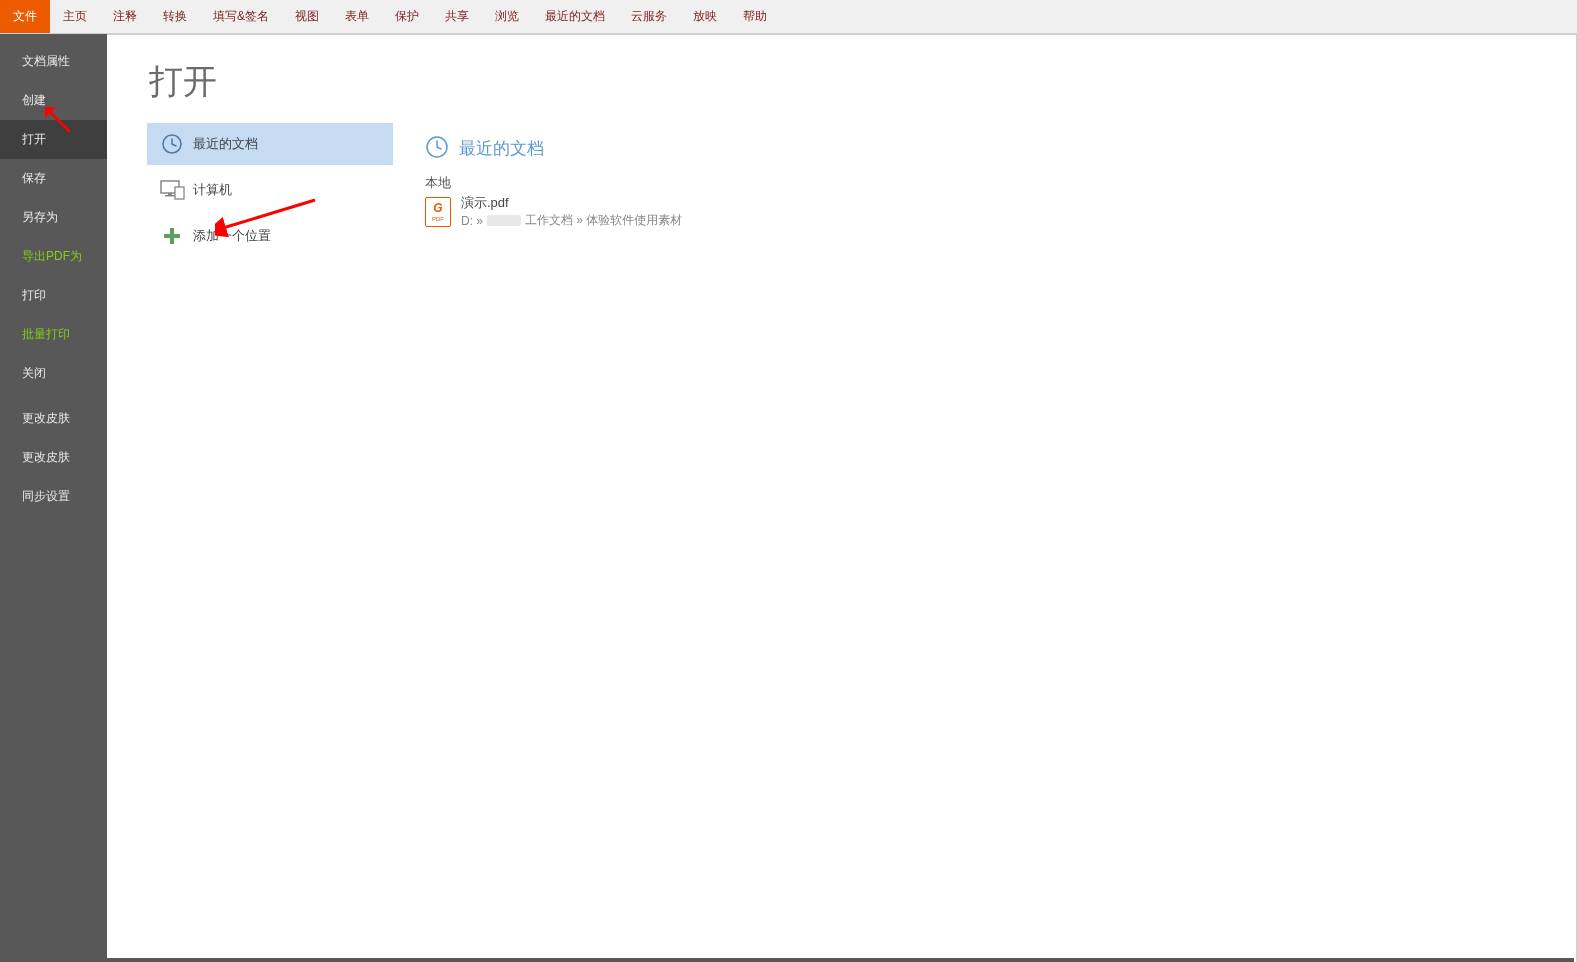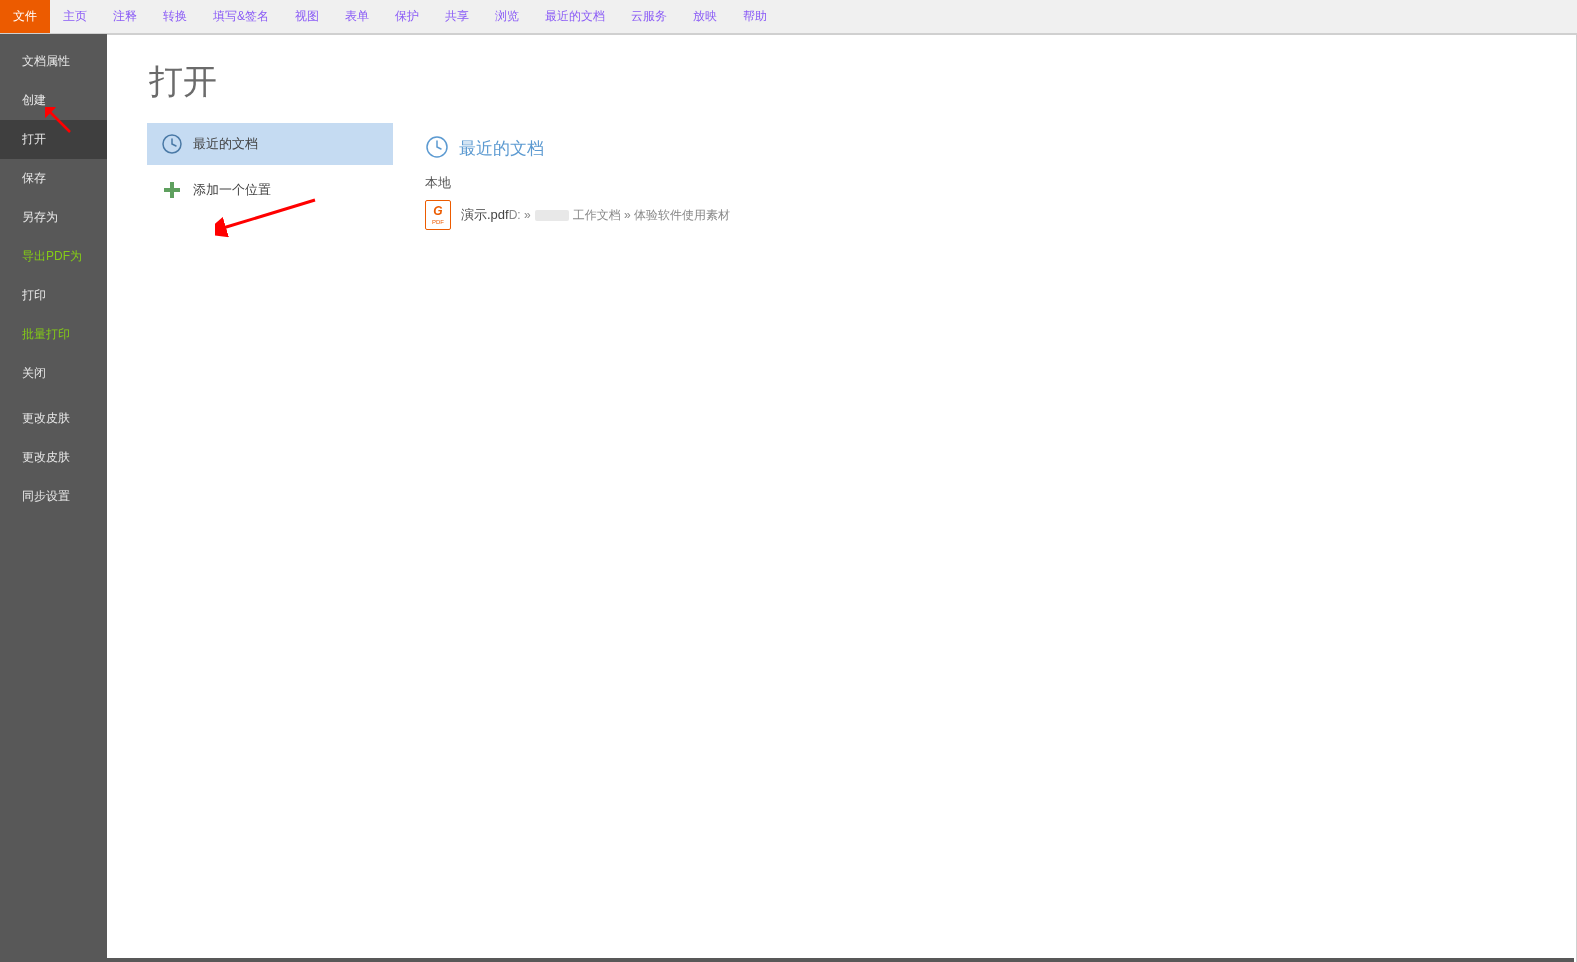--- a/index.html
+++ b/index.html
@@ -16,21 +16,21 @@
       display: flex;
       height: 34px;
       background: #f0f0f0;
       border-bottom: 1px solid #d0d0d0;
       align-items: stretch;
     }
     .top-menu-item {
       padding: 0 13px;
       display: flex;
       align-items: center;
-      color: #8b5cf6;
+      color: #7f1d1d;
       cursor: pointer;
       font-size: 12px;
     }
     .top-menu-item.active {
       background: #ec5b00;
       color: #fff;
     }
     .top-menu-right {
       margin-left: auto;
       display: flex;
@@ -151,21 +151,20 @@
       margin-bottom: 12px;
       margin-top: 30px;
     }
     .recent-title {
       color: #5c9ad1;
       font-size: 17px;
     }
     .section-label {
       color: #555;
       font-size: 13px;
-      margin-bottom: 6px;
     }
     .file-row {
       display: flex;
       align-items: center;
       gap: 10px;
       padding: 2px 0;
     }
     .file-icon-box {
       width: 26px;
       height: 30px;
@@ -182,21 +181,21 @@
       line-height: 1;
       font-weight: bold;
       font-style: italic;
     }
     .file-icon-pdf {
       color: #ec5b00;
       font-size: 6px;
       line-height: 1;
       margin-top: 2px;
     }
-    .file-info { display: flex; flex-direction: row; }
+    .file-info { display: flex; flex-direction: column; }
     .file-name { color: #444; font-size: 13px; }
     .file-path { color: #888; font-size: 12px; display: flex; align-items: center; gap: 4px; }
     .path-blur {
       display: inline-block;
       width: 34px;
       height: 11px;
       background: #e8e8e8;
       border-radius: 2px;
     }
     
@@ -284,20 +283,31 @@
           <span class="loc-icon">
             <svg width="22" height="22" viewBox="0 0 22 22">
                 <circle cx="11" cy="11" r="9" fill="none" stroke="#4a79a6" stroke-width="1.5"></circle>
                 <path d="M11 6 L11 11 L15 13" fill="none" stroke="#4a79a6" stroke-width="1.5" stroke-linecap="round"></path>
               </svg>
           </span>
           <span class="loc-label">最近的文档</span>
         </div>
         <div class="loc-item">
           <span class="loc-icon">
+            <svg width="26" height="22" viewBox="0 0 26 22">
+                <rect x="2" y="2" width="18" height="12" fill="none" stroke="#888" stroke-width="1.5"></rect>
+                <rect x="9" y="14" width="4" height="2" fill="#888"></rect>
+                <rect x="6" y="16" width="10" height="1.5" fill="#888"></rect>
+                <rect x="16" y="8" width="9" height="12" fill="#fff" stroke="#888" stroke-width="1.3"></rect>
+              </svg>
+          </span>
+          <span class="loc-label">计算机</span>
+        </div>
+        <div class="loc-item">
+          <span class="loc-icon">
             <svg width="20" height="20" viewBox="0 0 20 20">
                 <rect x="8" y="2" width="4" height="16" fill="#5fa05f"></rect>
                 <rect x="2" y="8" width="16" height="4" fill="#5fa05f"></rect>
               </svg>
           </span>
           <span class="loc-label">添加一个位置</span>
         </div>
       </div>
     </div>
 

